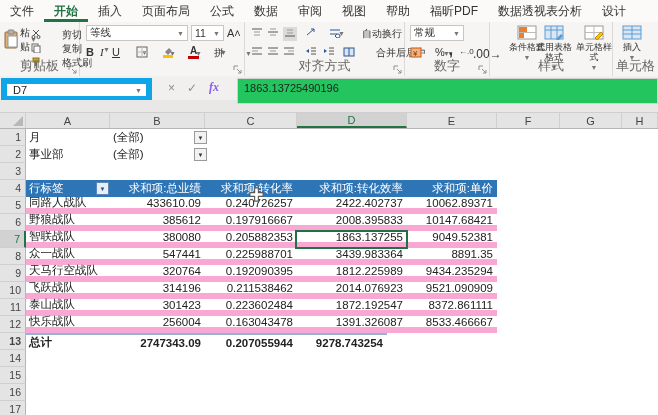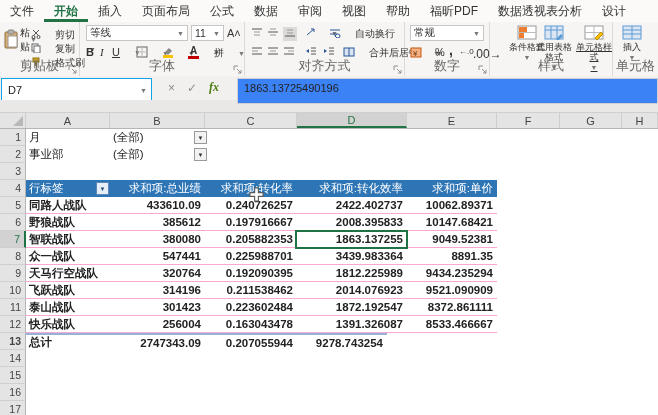--- a/index.html
+++ b/index.html
@@ -13,44 +13,44 @@
   .tab.active{color:#217346;font-weight:bold;border-bottom:3px solid #217346;box-sizing:border-box;}
   
   .ribbon{position:absolute;left:0;top:22px;width:658px;height:54px;background:#f6f5f3;
           border-bottom:1px solid #d8d6d4;font-size:10px;color:#333;}
   .rgroup{position:absolute;top:0;height:54px;border-right:1px solid #dcdad8;box-sizing:border-box;}
   .rgroup-label{position:absolute;bottom:1px;left:0;right:0;text-align:center;
                 font-size:13px;color:#6a6866;white-space:nowrap;overflow:hidden;}
   .launcher{position:absolute;bottom:2px;right:2px;width:9px;height:9px;opacity:.8;}
   .bigbtn{position:absolute;display:flex;flex-direction:row;align-items:center;width:30px;}
   .bigbtn .blab{margin-top:1px;}
-  .smallitem{position:absolute;display:flex;align-items:center;gap:14px;white-space:nowrap;justify-content:flex-end;}
+  .smallitem{position:absolute;display:flex;align-items:center;gap:21px;white-space:nowrap;justify-content:flex-end;}
   .combo{position:absolute;background:#fff;border:1px solid #c8c6c4;height:16px;
          display:flex;align-items:center;justify-content:space-between;
          padding:0 3px;box-sizing:border-box;font-size:10.5px;}
   .carr{font-size:7px;color:#777;}
   .ic{display:inline-block;vertical-align:middle;}
   .bld{font-weight:bold;font-size:11px;}
   .itl{font-style:italic;font-family:"Liberation Serif","DejaVu Serif",serif;font-size:11px;}
   .und{text-decoration:underline;font-size:11px;}
   .colorA{font-weight:bold;font-size:10px;line-height:9px;text-align:center;}
   .colorA .bar{display:block;width:11px;height:3px;margin-top:1px;}
   .stylebtn{position:absolute;top:3px;display:flex;flex-direction:column;align-items:center;
             text-align:center;font-size:9px;line-height:10px;color:#333;}
   .stylebtn .carr{margin-top:1px;}
   
   .fbar{position:absolute;left:0;top:76px;width:658px;height:24px;background:#f1f0ef;}
   .namebox{position:absolute;left:1px;top:2px;width:151px;height:24px;background:#fff;
-           border:1px solid #0ea5e9;box-sizing:border-box;display:flex;align-items:center;
+           border:6px solid #0ea5e9;box-sizing:border-box;display:flex;align-items:center;
            font-size:11px;padding-left:6px;color:#222;}
   .namebox .carr{margin-left:auto;margin-right:4px;}
   .fbtns{position:absolute;left:168px;top:2px;height:19px;display:flex;align-items:center;gap:12px;
          color:#8f8d8b;font-size:12px;}
-  .fx{font-style:italic;font-family:"Liberation Serif","DejaVu Serif",serif;color:#4d7c0f;font-weight:bold;}
-  .finput{position:absolute;left:237px;top:2px;width:421px;height:26px;background:#3b82f6;
+  .fx{font-style:italic;font-family:"Liberation Serif","DejaVu Serif",serif;color:#8b5cf6;font-weight:bold;}
+  .finput{position:absolute;left:237px;top:2px;width:421px;height:26px;background:#22c55e;
           border:1px solid #d2d0ce;box-sizing:border-box;font-size:11px;color:#222;
           padding:3px 0 0 6px;z-index:5;}
   .gapstrip{position:absolute;left:0;top:100px;width:658px;height:12px;background:#e9e8e6;}
   
   .colhdrs{position:absolute;left:0;top:112px;width:658px;height:17px;display:flex;
            background:#e4e4e4;border-top:1px solid #cfcfcf;border-bottom:1px solid #b5b5b5;
            box-sizing:border-box;font-size:11px;color:#444;}
   .ch{border-right:1px solid #cfcfcf;box-sizing:border-box;display:flex;align-items:center;
       justify-content:center;height:100%;}
   .ch.corner{width:26px;position:relative;background:#e4e4e4;}
@@ -64,21 +64,21 @@
   .grow{display:flex;height:17px;}
   .rh{width:26px;height:17px;background:#e4e4e4;border-right:1px solid #b5b5b5;
       border-bottom:1px solid #cfcfcf;box-sizing:border-box;font-size:10.5px;color:#444;
       display:flex;align-items:center;justify-content:flex-end;padding-right:4px;}
   .rh.active{background:#d2d2d2;border-right:2px solid #217346;color:#217346;}
   .cell{box-sizing:border-box;font-size:11.5px;display:flex;align-items:center;height:17px;}
   .cell.left{justify-content:flex-start;padding-left:3px;}
   .cell.right{justify-content:flex-end;padding-right:4px;}
   .phead{background:#2e75b6;color:#fff;font-size:10.5px;}
   .phead .cell{color:#fff;}
-  .prow .cell{border-bottom:1px solid #f9a8d4;font-weight:bold;}
+  .prow .cell{border-bottom:6px solid #f9a8d4;}
   .ptotal{font-weight:bold;}
   .ptotal .cell{border-top:2px solid #95b3d7;}
   .filterbtn{position:absolute;width:13px;height:13px;background:#f2f2f2;border:1px solid #9a9a9a;
              box-sizing:border-box;display:flex;align-items:center;justify-content:center;
              font-size:6px;color:#333;z-index:4;}
   .pfilterbtn{width:13px;height:13px;background:#e8eef7;border:1px solid #5a87b8;
               box-sizing:border-box;display:flex;align-items:center;justify-content:center;
               font-size:6px;color:#1f4e79;margin-left:auto;margin-right:1px;}
   .selbox{position:absolute;left:295px;top:101px;width:113px;height:19px;
           border:2px solid #1f7244;box-sizing:border-box;z-index:6;background:transparent;}
@@ -197,21 +197,20 @@
           <span class="carr">▼</span>
       </div>
       <div class="smallitem" style="left:108px;top:24px;">
         <span class="colorA">A<span class="bar" style="background:#c00000;"></span></span>
         <span class="carr">▼</span>
       </div>
       <div class="smallitem" style="left:134px;top:24px;">
         <span>拼</span>
         <span class="carr">▼</span>
       </div>
-      <div class="rgroup-label">字体</div>
       <span class="launcher">
         <svg width="9" height="9">
             <path d="M1 1v4M1 1h4M4 4l4 4M8 5v3h-3" stroke="#777" fill="none"></path>
           </svg>
       </span>
     </div>
 
     <div class="rgroup" style="left:245px;width:160px;">
       <div class="smallitem" style="left:6px;top:5px;">
         <span class="ic"><svg width="12" height="10">
@@ -296,21 +295,21 @@
       </div>
       <div class="rgroup-label">对齐方式</div>
       <span class="launcher">
         <svg width="9" height="9">
             <path d="M1 1v4M1 1h4M4 4l4 4M8 5v3h-3" stroke="#777" fill="none"></path>
           </svg>
       </span>
     </div>
 
     <div class="rgroup" style="left:405px;width:85px;">
-      <div class="combo" style="left:5px;top:3px;width:74px;">
+      <div class="combo" style="left:5px;top:3px;width:54px;">
         <span>常规</span>
         <span class="carr">▼</span>
       </div>
       <div class="smallitem" style="left:5px;top:24px;">
         <span class="ic"><svg width="12" height="12">
               <rect x="1" y="2" width="10" height="9" fill="#f4b183" stroke="#c55a11"></rect>
               <text x="3" y="10" font-size="8" fill="#7f3e0b">¥</text>
             </svg></span>
         <span class="carr">▼</span>
       </div>
@@ -353,21 +352,21 @@
               <rect x="1" y="1" width="18" height="13" fill="#dce6f2" stroke="#5b9bd5"></rect>
               <line x1="1" y1="5" x2="19" y2="5" stroke="#5b9bd5"></line>
               <line x1="7" y1="1" x2="7" y2="14" stroke="#5b9bd5"></line>
               <line x1="13" y1="1" x2="13" y2="14" stroke="#5b9bd5"></line>
               <path d="M12 14l5-5 2 2-5 5z" fill="#5b9bd5"></path>
             </svg>
         </span>
         <span>套用表格格式</span>
         <span class="carr">▼</span>
       </div>
-      <div class="stylebtn" style="left:86px;width:36px;text-decoration:underline;">
+      <div class="stylebtn" style="left:86px;width:36px;">
         <span class="ic">
           <svg width="20" height="15">
               <rect x="1" y="1" width="18" height="13" fill="#fff" stroke="#999"></rect>
               <line x1="1" y1="7.5" x2="19" y2="7.5" stroke="#bbb"></line>
               <line x1="10" y1="1" x2="10" y2="14" stroke="#bbb"></line>
               <path d="M11 13l6-6 2 2-6 6z" fill="#ffc000" stroke="#bf9000"></path>
             </svg>
         </span>
         <span>单元格样式</span>
         <span class="carr">▼</span>

